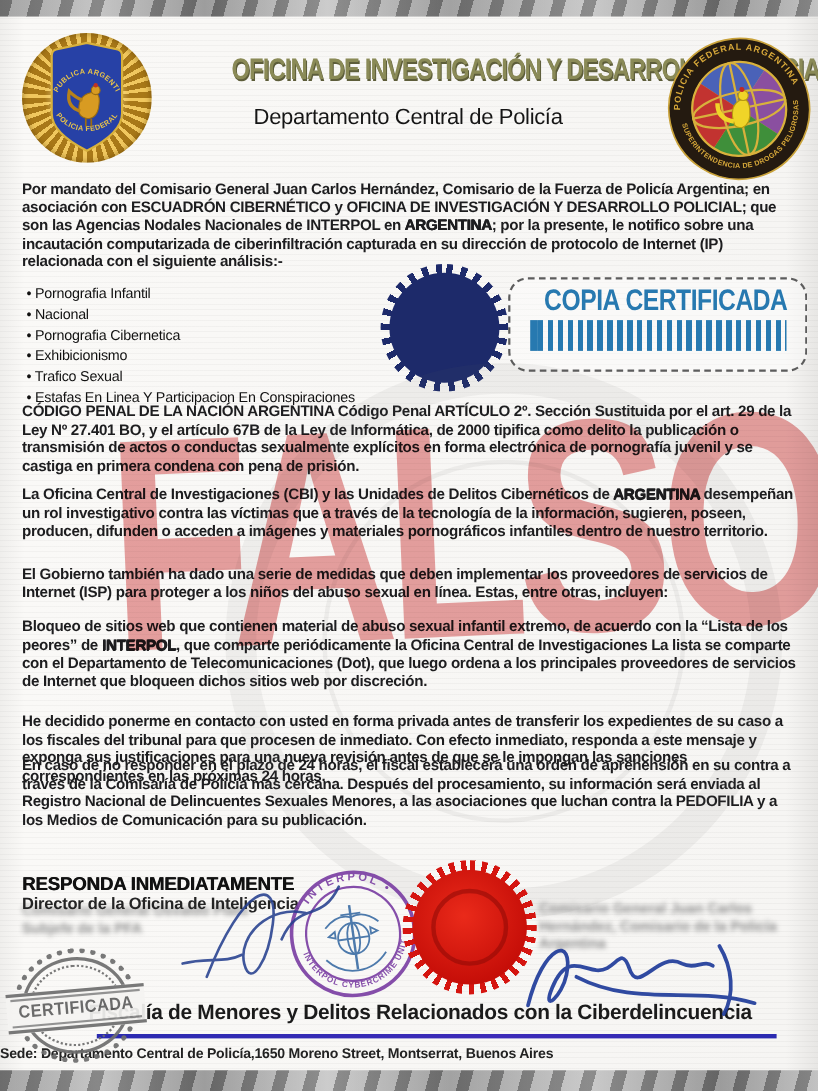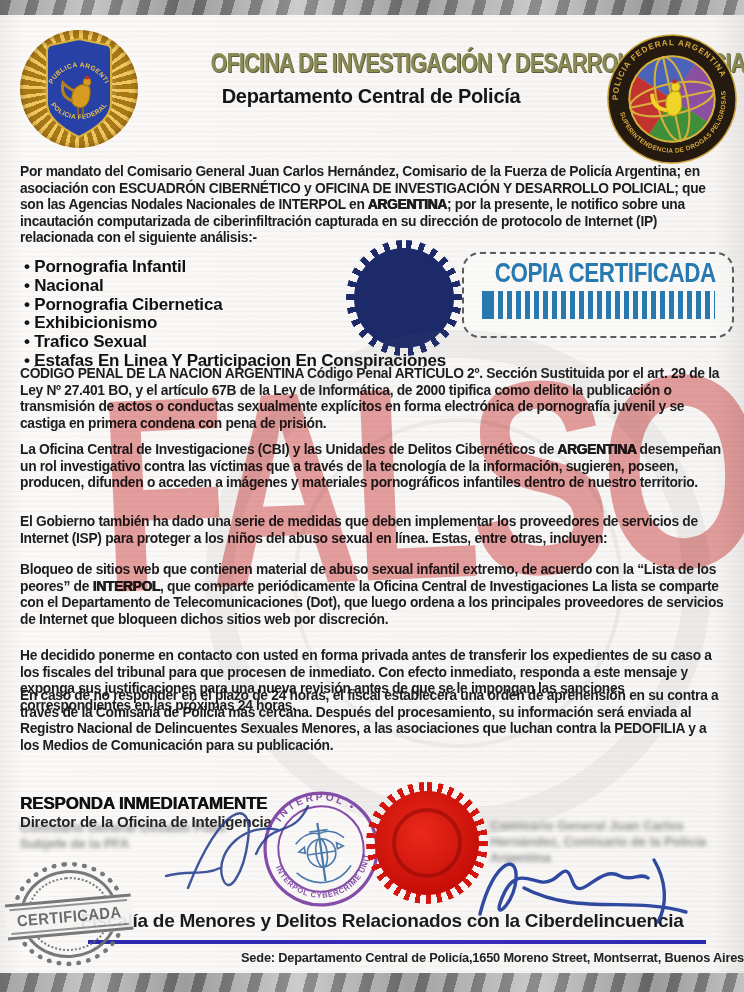--- a/index.html
+++ b/index.html
@@ -25,32 +25,32 @@
     background:
       radial-gradient(circle, rgba(255,235,170,.9) 0 22%, rgba(255,255,255,0) 46%),
       repeating-conic-gradient(#f0c75e 0deg 4deg, #a87818 4deg 10deg);
     box-shadow:inset 0 0 6px rgba(90,60,0,.6);}
   .badge-left svg{position:absolute;left:16px;top:7px;}
   .badge-right{position:absolute;right:6px;top:33px;}
   .hdr-center{position:absolute;left:142px;right:144px;top:48px;text-align:center;}
   .hdr-title{display:inline-block;white-space:nowrap;transform:scaleX(.80);transform-origin:center;
     font-size:27px;font-weight:bold;letter-spacing:-1px;color:#8a8a57;
     text-shadow:1.2px 1.2px 0 #5d5d3a;}
-  .hdr-sub{margin-top:6px;font-size:20px;font-weight:bold;color:#151515;letter-spacing:-0.3px;}
+  .hdr-sub{margin-top:17px;font-size:20px;font-weight:normal;color:#151515;letter-spacing:-0.3px;}
   .hdr-url{margin-top:5px;font-size:12.5px;color:#3c3c3c;font-family:"Liberation Serif",serif;letter-spacing:.3px;}
 
   
   .para{position:absolute;left:20px;right:16px;font-size:13.8px;line-height:16.6px;
     font-weight:bold;color:#1d1d1f;letter-spacing:-0.3px;text-align:left;}
   .para .b{text-shadow:.6px 0 0 currentColor, 0 .4px 0 currentColor;}
   .p0{top:164px;} .p2{top:366px;} .p3{top:442px;} .p4{top:514px;}
   .p5{top:562px;} .p6{top:648px;} .p7{top:688px;}
 
   ul.allegations{position:absolute;left:24px;top:258px;margin:0;padding:0;list-style:none;width:480px;}
-  ul.allegations li{font-size:17px;line-height:18.8px;font-weight:bold;color:#111;letter-spacing:-0.2px;}
+  ul.allegations li{font-size:13px;line-height:18.8px;font-weight:normal;color:#111;letter-spacing:-0.2px;}
   ul.allegations li::before{content:"• ";}
 
   
   .navy-seal{position:absolute;left:346px;top:240px;width:116px;height:116px;border-radius:50%;
     background:repeating-conic-gradient(from 2deg, #1d2a6a 0deg 6deg, rgba(0,0,0,0) 6deg 14deg);}
   .navy-seal::before{content:"";position:absolute;inset:8px;border-radius:50%;background:#1d2a6a;}
   .copia-box{position:absolute;left:462px;top:252px;width:252px;height:78px;
     border:2.5px dashed #5c5c5c;border-radius:18px;padding:4px 8px 0 8px;text-align:center;background:rgba(255,255,255,.4);}
   .copia-label{display:inline-block;white-space:nowrap;transform:scaleX(.83);transform-origin:center;
     font-size:27px;font-weight:bold;color:#2779b0;letter-spacing:-0.5px;}
@@ -99,21 +99,21 @@
   .cert-band::before,.cert-band::after{content:"";position:absolute;left:4px;right:4px;height:2px;background:#8a8a8a;}
   .cert-band::before{top:2px;} .cert-band::after{bottom:2px;}
   .cert-label{font-size:16px;font-weight:bold;color:#5f5f5f;letter-spacing:.5px;
     transform:scaleX(.92);white-space:nowrap;}
 
   
   .footer-office{position:absolute;left:60px;right:40px;top:910px;text-align:center;
     font-size:19px;font-weight:bold;color:#1b1b1b;letter-spacing:-0.3px;}
   .footer-underline{position:absolute;left:88px;top:940px;width:618px;height:3.5px;
     background:linear-gradient(90deg,#2a2ab0,#3c2ab8 60%,#2a2ab0);}
-  .footer-address{position:absolute;left:0;right:0;top:950px;text-align:right;
+  .footer-address{position:absolute;left:0;right:0;top:950px;text-align:left;
     font-size:12.8px;font-weight:bold;color:#222;letter-spacing:-0.2px;}
 </style>
 </head>
 <body>
 
 <div class="page">
 
   <div class="scanband top"></div>
 
   <div class="badge-left">

